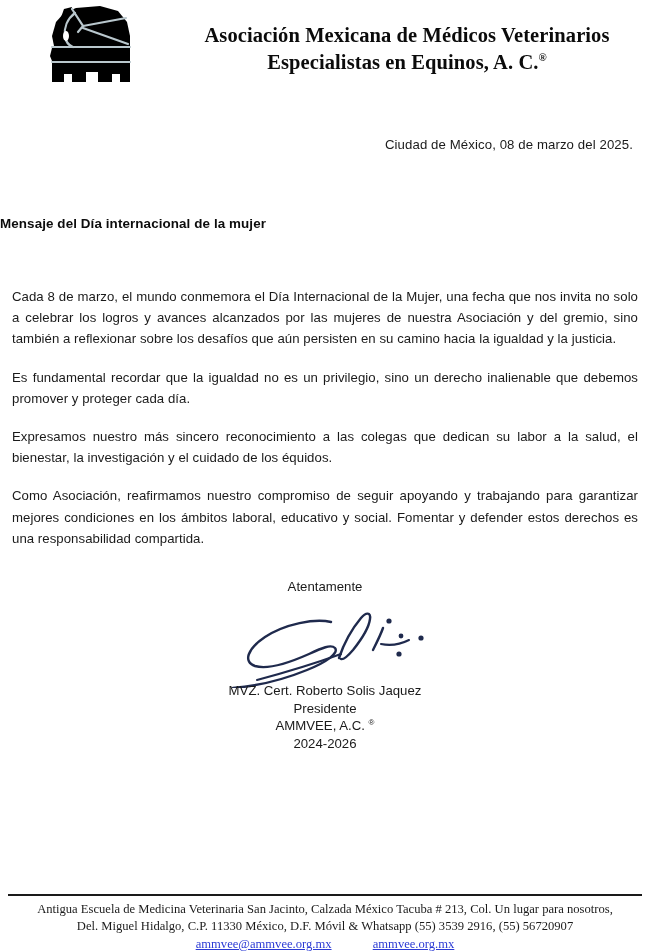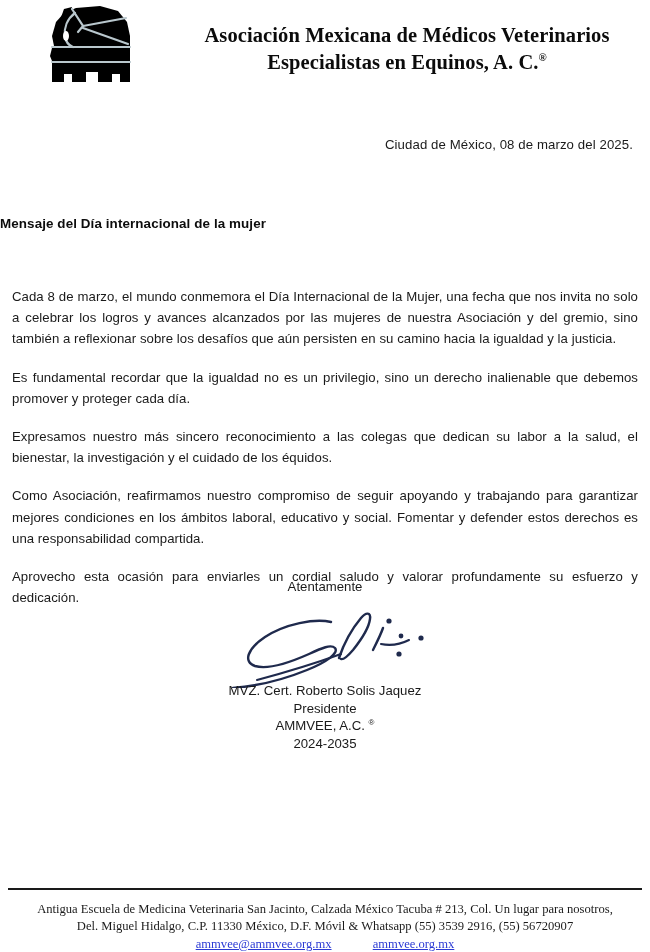--- a/index.html
+++ b/index.html
@@ -129,21 +129,20 @@
     vertical-align: super;
     line-height: 0;
   }
 
   
   .footer {
     position: absolute;
     left: 0;
     bottom: 0;
     width: 650px;
-    padding-top: 6px;
   }
   .footer-rule {
     position: absolute;
     top: 0;
     left: 8px;
     width: 634px;
     height: 0;
     border-top: 2px solid #1a1a1a;
   }
   .footer-text {
@@ -212,21 +211,20 @@
 
 <div class="date-line">Ciudad de México, 08 de marzo del 2025.</div>
 
 <div class="subject">Mensaje del Día internacional de la mujer</div>
 
 <div class="body-copy">
   <p>Cada 8 de marzo, el mundo conmemora el Día Internacional de la Mujer, una fecha que nos invita no solo a celebrar los logros y avances alcanzados por las mujeres de nuestra Asociación y del gremio, sino también a reflexionar sobre los desafíos que aún persisten en su camino hacia la igualdad y la justicia.</p>
   <p>Es fundamental recordar que la igualdad no es un privilegio, sino un derecho inalienable que debemos promover y proteger cada día.</p>
   <p>Expresamos nuestro más sincero reconocimiento a las colegas que dedican su labor a la salud, el bienestar, la investigación y el cuidado de los équidos.</p>
   <p>Como Asociación, reafirmamos nuestro compromiso de seguir apoyando y trabajando para garantizar mejores condiciones en los ámbitos laboral, educativo y social. Fomentar y defender estos derechos es una responsabilidad compartida.</p>
-  <p>Aprovecho esta ocasión para enviarles un cordial saludo y valorar profundamente su esfuerzo y dedicación.</p>
 </div>
 
 <div class="sign-block">
   <div class="sign-closing">Atentamente</div>
 
   <div class="sig-area">
     <div class="sig-ink">
       <svg width="230" height="78" viewBox="0 0 230 78" xmlns="http://www.w3.org/2000/svg">
         <g fill="none" stroke="#1f2a4d" stroke-linecap="round" stroke-linejoin="round">
 
@@ -248,21 +246,21 @@
         </g>
       </svg>
     </div>
   </div>
 
   <div class="sign-name">MVZ. Cert. Roberto Solis Jaquez</div>
   <div class="sign-name">Presidente</div>
   <div class="sign-name">
     <span>AMMVEE, A.C.</span> <span class="reg">®</span>
   </div>
-  <div class="sign-name">2024-2035</div>
+  <div class="sign-name">2024-2026</div>
 </div>
 
 <div class="footer">
   <div class="footer-rule"></div>
   <div class="footer-text">
     <div>Antigua Escuela de Medicina Veterinaria San Jacinto, Calzada México Tacuba # 213, Col. Un lugar para nosotros,</div>
     <div>Del. Miguel Hidalgo, C.P. 11330 México, D.F. Móvil &amp; Whatsapp (55) 3539 2916, (55) 56720907</div>
   </div>
   <div class="footer-links">
     <a href="#">ammvee@ammvee.org.mx</a>

